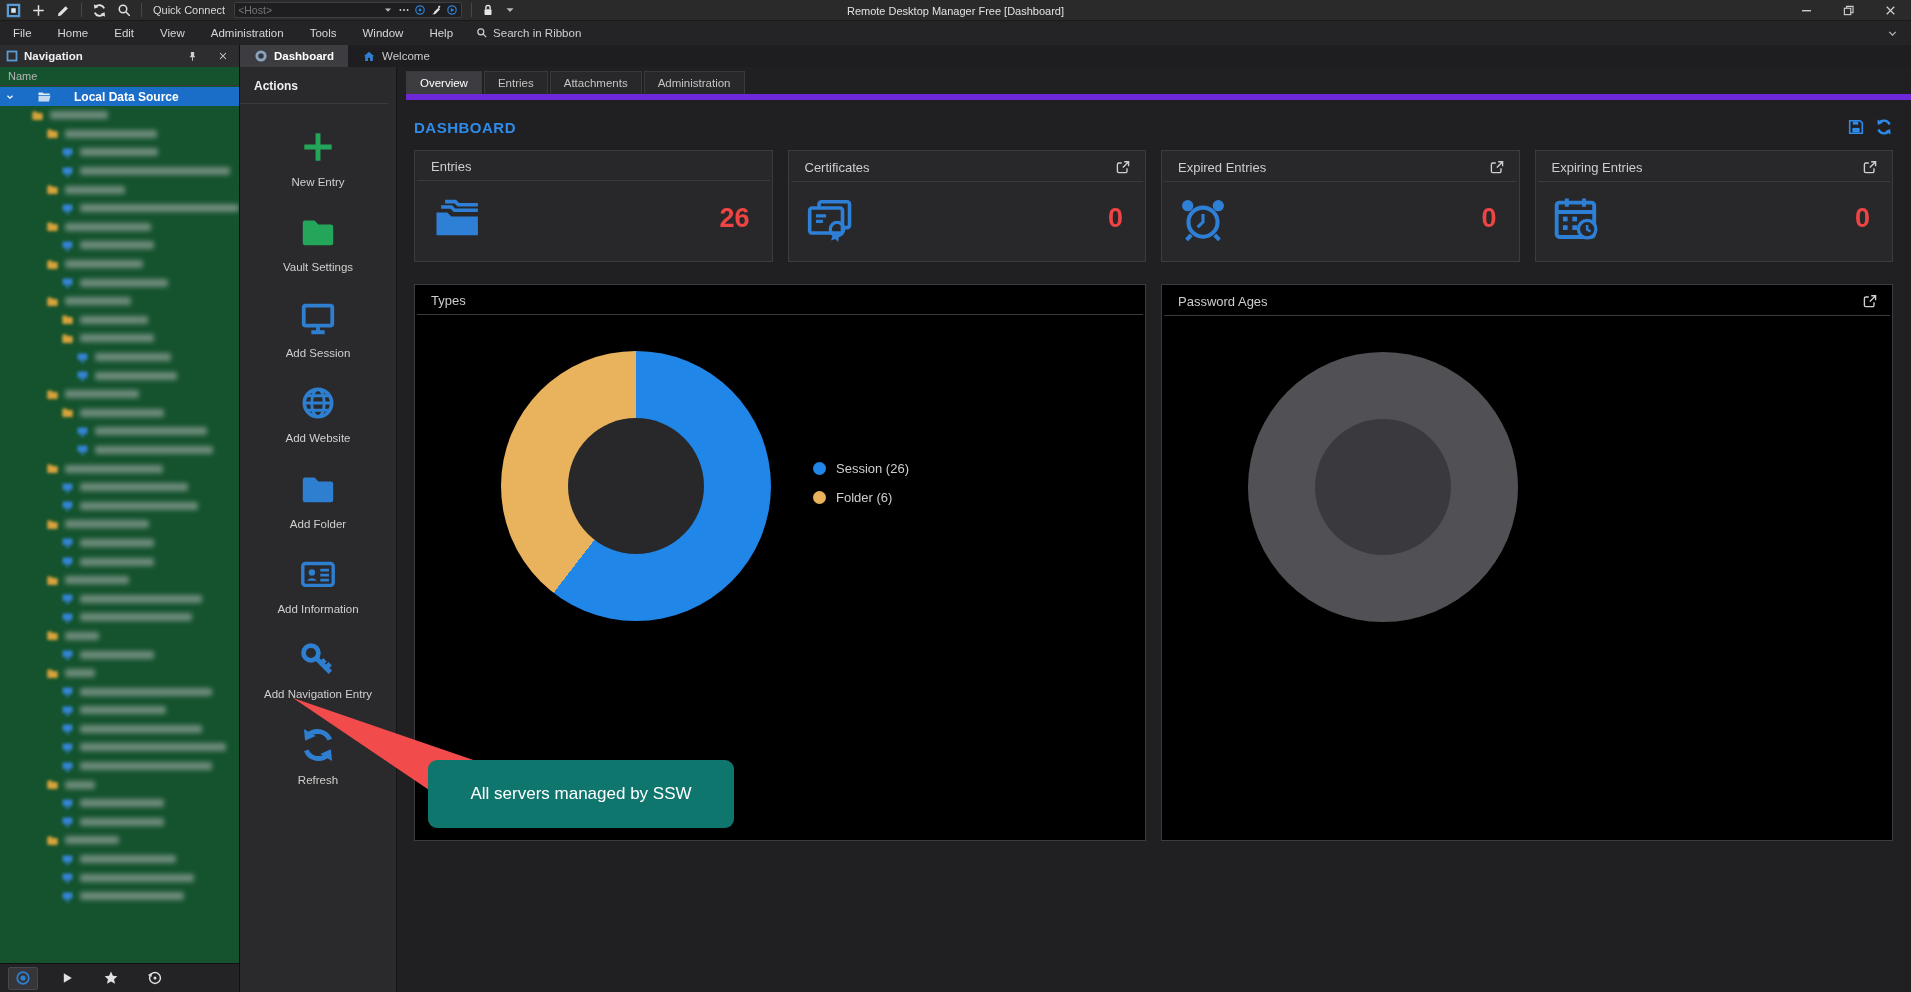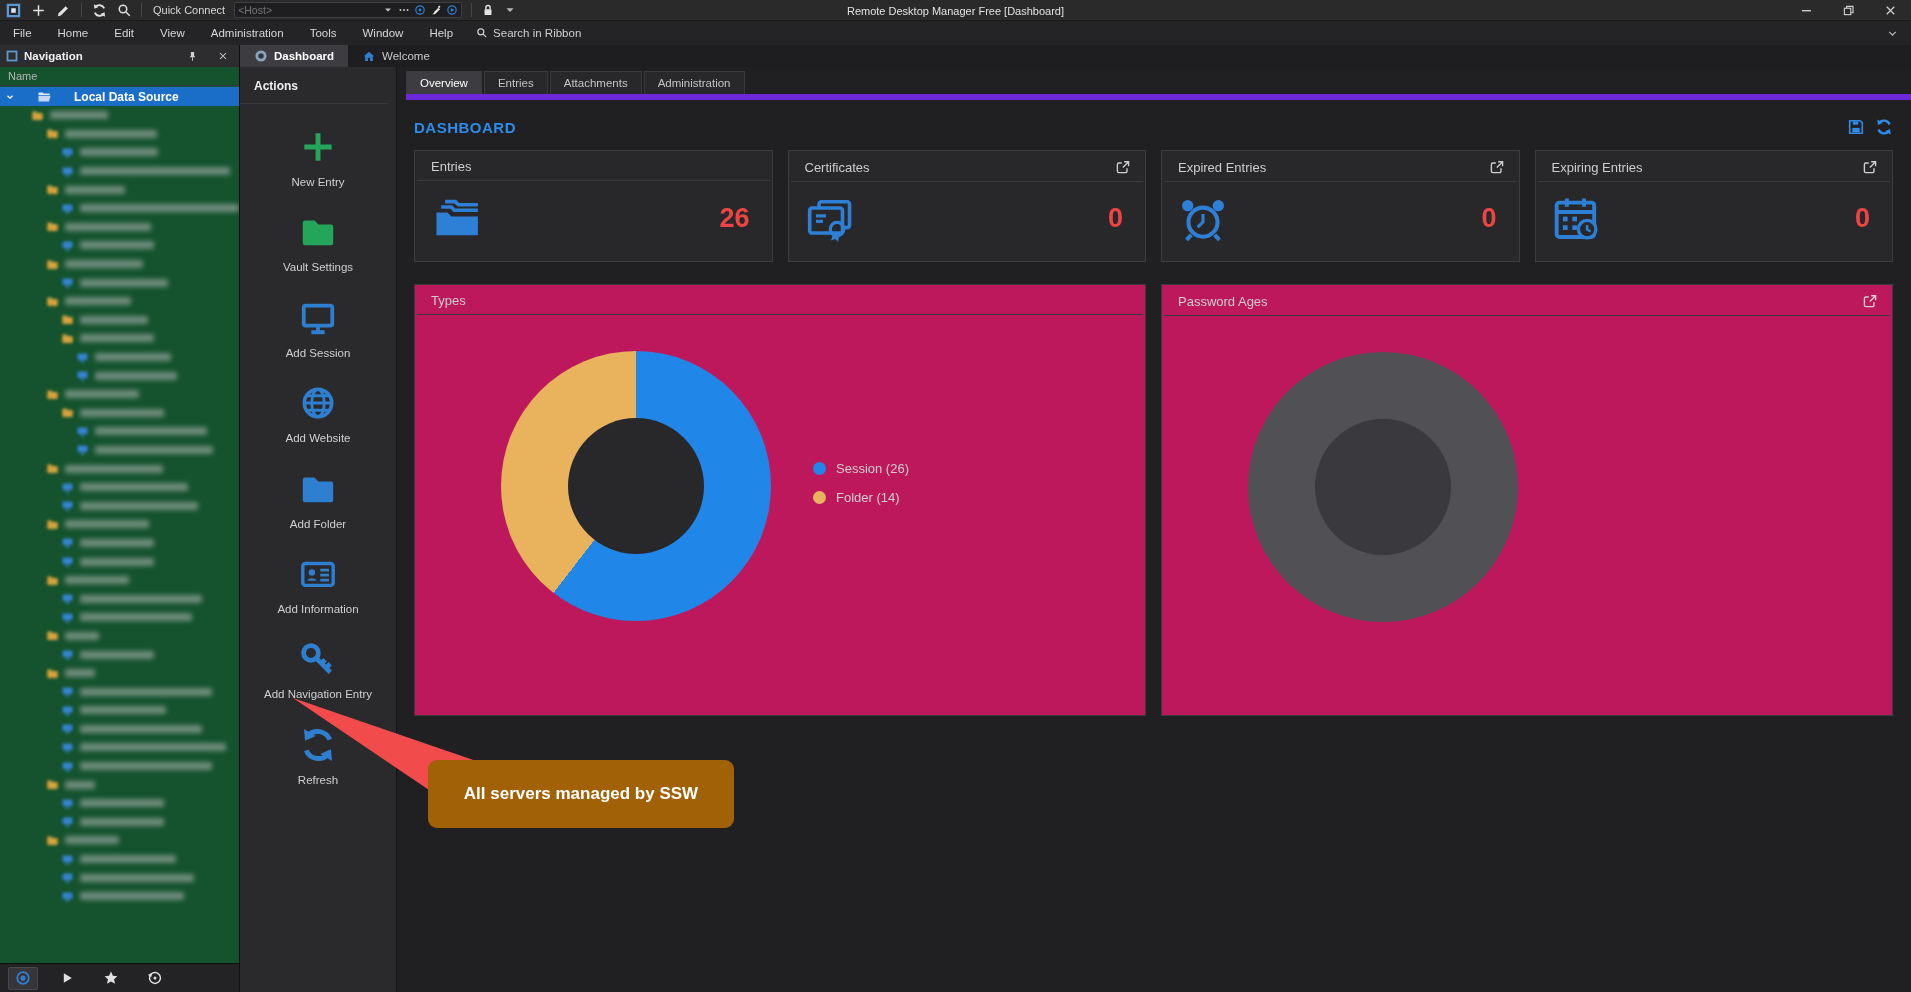--- a/index.html
+++ b/index.html
@@ -80,34 +80,34 @@
   .card { background:#28282a; border:1px solid #3c3c40; height:112px; display:flex; flex-direction:column; }
   .card-title-row { display:flex; align-items:center; padding:8px 12px 6px 14px; font-size:13px;
     color:#cdcdcd; border-bottom:1px solid #3a3a3e; margin:0 2px; }
   .card-title-row .sp { flex:1; }
   .card-title-row .icn { color:#cfcfcf; }
   .card-body { flex:1; display:flex; align-items:center; padding:0 22px 6px 16px; color:#2e7fd6; }
   .card-body .sp { flex:1; }
   .card-value { font-size:27px; font-weight:bold; color:#ef4444; }
 
   .panels { display:grid; grid-template-columns:repeat(2,1fr); gap:15px; margin:22px 18px 0 16px; }
-  .panel { background:#be185d; border:1px solid #3c3c40; height:432px; display:flex; flex-direction:column; }
+  .panel { background:#000000; border:1px solid #3c3c40; height:557px; display:flex; flex-direction:column; }
   .panel-body { flex:1; position:relative; }
   .donut { position:absolute; left:86px; top:36px; width:270px; height:270px; border-radius:50%; }
   .donut .hole { position:absolute; left:50%; top:50%; width:136px; height:136px; margin:-68px 0 0 -68px;
     border-radius:50%; }
   .legend { position:absolute; left:398px; top:146px; display:flex; flex-direction:column; gap:14px; }
   .legend-item { display:flex; align-items:center; gap:10px; font-size:13px; color:#cfcfcf; }
   .legend-dot { width:13px; height:13px; border-radius:50%; }
 
   
   .callout-tail { position:absolute; left:280px; top:688px; pointer-events:none; z-index:40; }
-  .callout { position:absolute; left:428px; top:760px; width:306px; height:68px; background:#a16207;
+  .callout { position:absolute; left:428px; top:760px; width:306px; height:68px; background:#0f766e;
     border-radius:9px; display:flex; align-items:center; justify-content:center; z-index:41;
-    font-size:17px; color:#fff;font-weight:bold; }
+    font-size:17px; color:#fff; }
 </style>
 </head>
 <body>
 
 <div class="titlebar">
   <div class="tb-title">Remote Desktop Manager Free [Dashboard]</div>
   <div class="tb-left">
     <span id="tb-left-icons" style="display: inline-flex; gap: 10px; align-items: center;">
         <span class="icn" style="color: rgb(224, 224, 224);">
           <svg width="15" height="15" viewBox="0 0 20 20" xmlns="http://www.w3.org/2000/svg">
@@ -922,21 +922,21 @@
           <span class="sp"></span>
         </div>
         <div class="panel-body">
           <div class="legend">
             <div class="legend-item">
               <span class="legend-dot" style="background: rgb(32, 134, 232);"></span>
               <span>Session (26)</span>
             </div>
             <div class="legend-item">
               <span class="legend-dot" style="background: rgb(232, 179, 92);"></span>
-              <span>Folder (14)</span>
+              <span>Folder (6)</span>
             </div>
           </div>
           <div class="donut" style="background: conic-gradient(rgb(32, 134, 232) 0deg, rgb(32, 134, 232) 217.67deg, rgb(232, 179, 92) 217.67deg, rgb(232, 179, 92) 360deg);">
             <div class="hole" style="background: rgb(40, 40, 42);"></div>
           </div>
         </div>
       </div>
       <div class="panel">
         <div class="card-title-row">
           <span>Password Ages</span>

